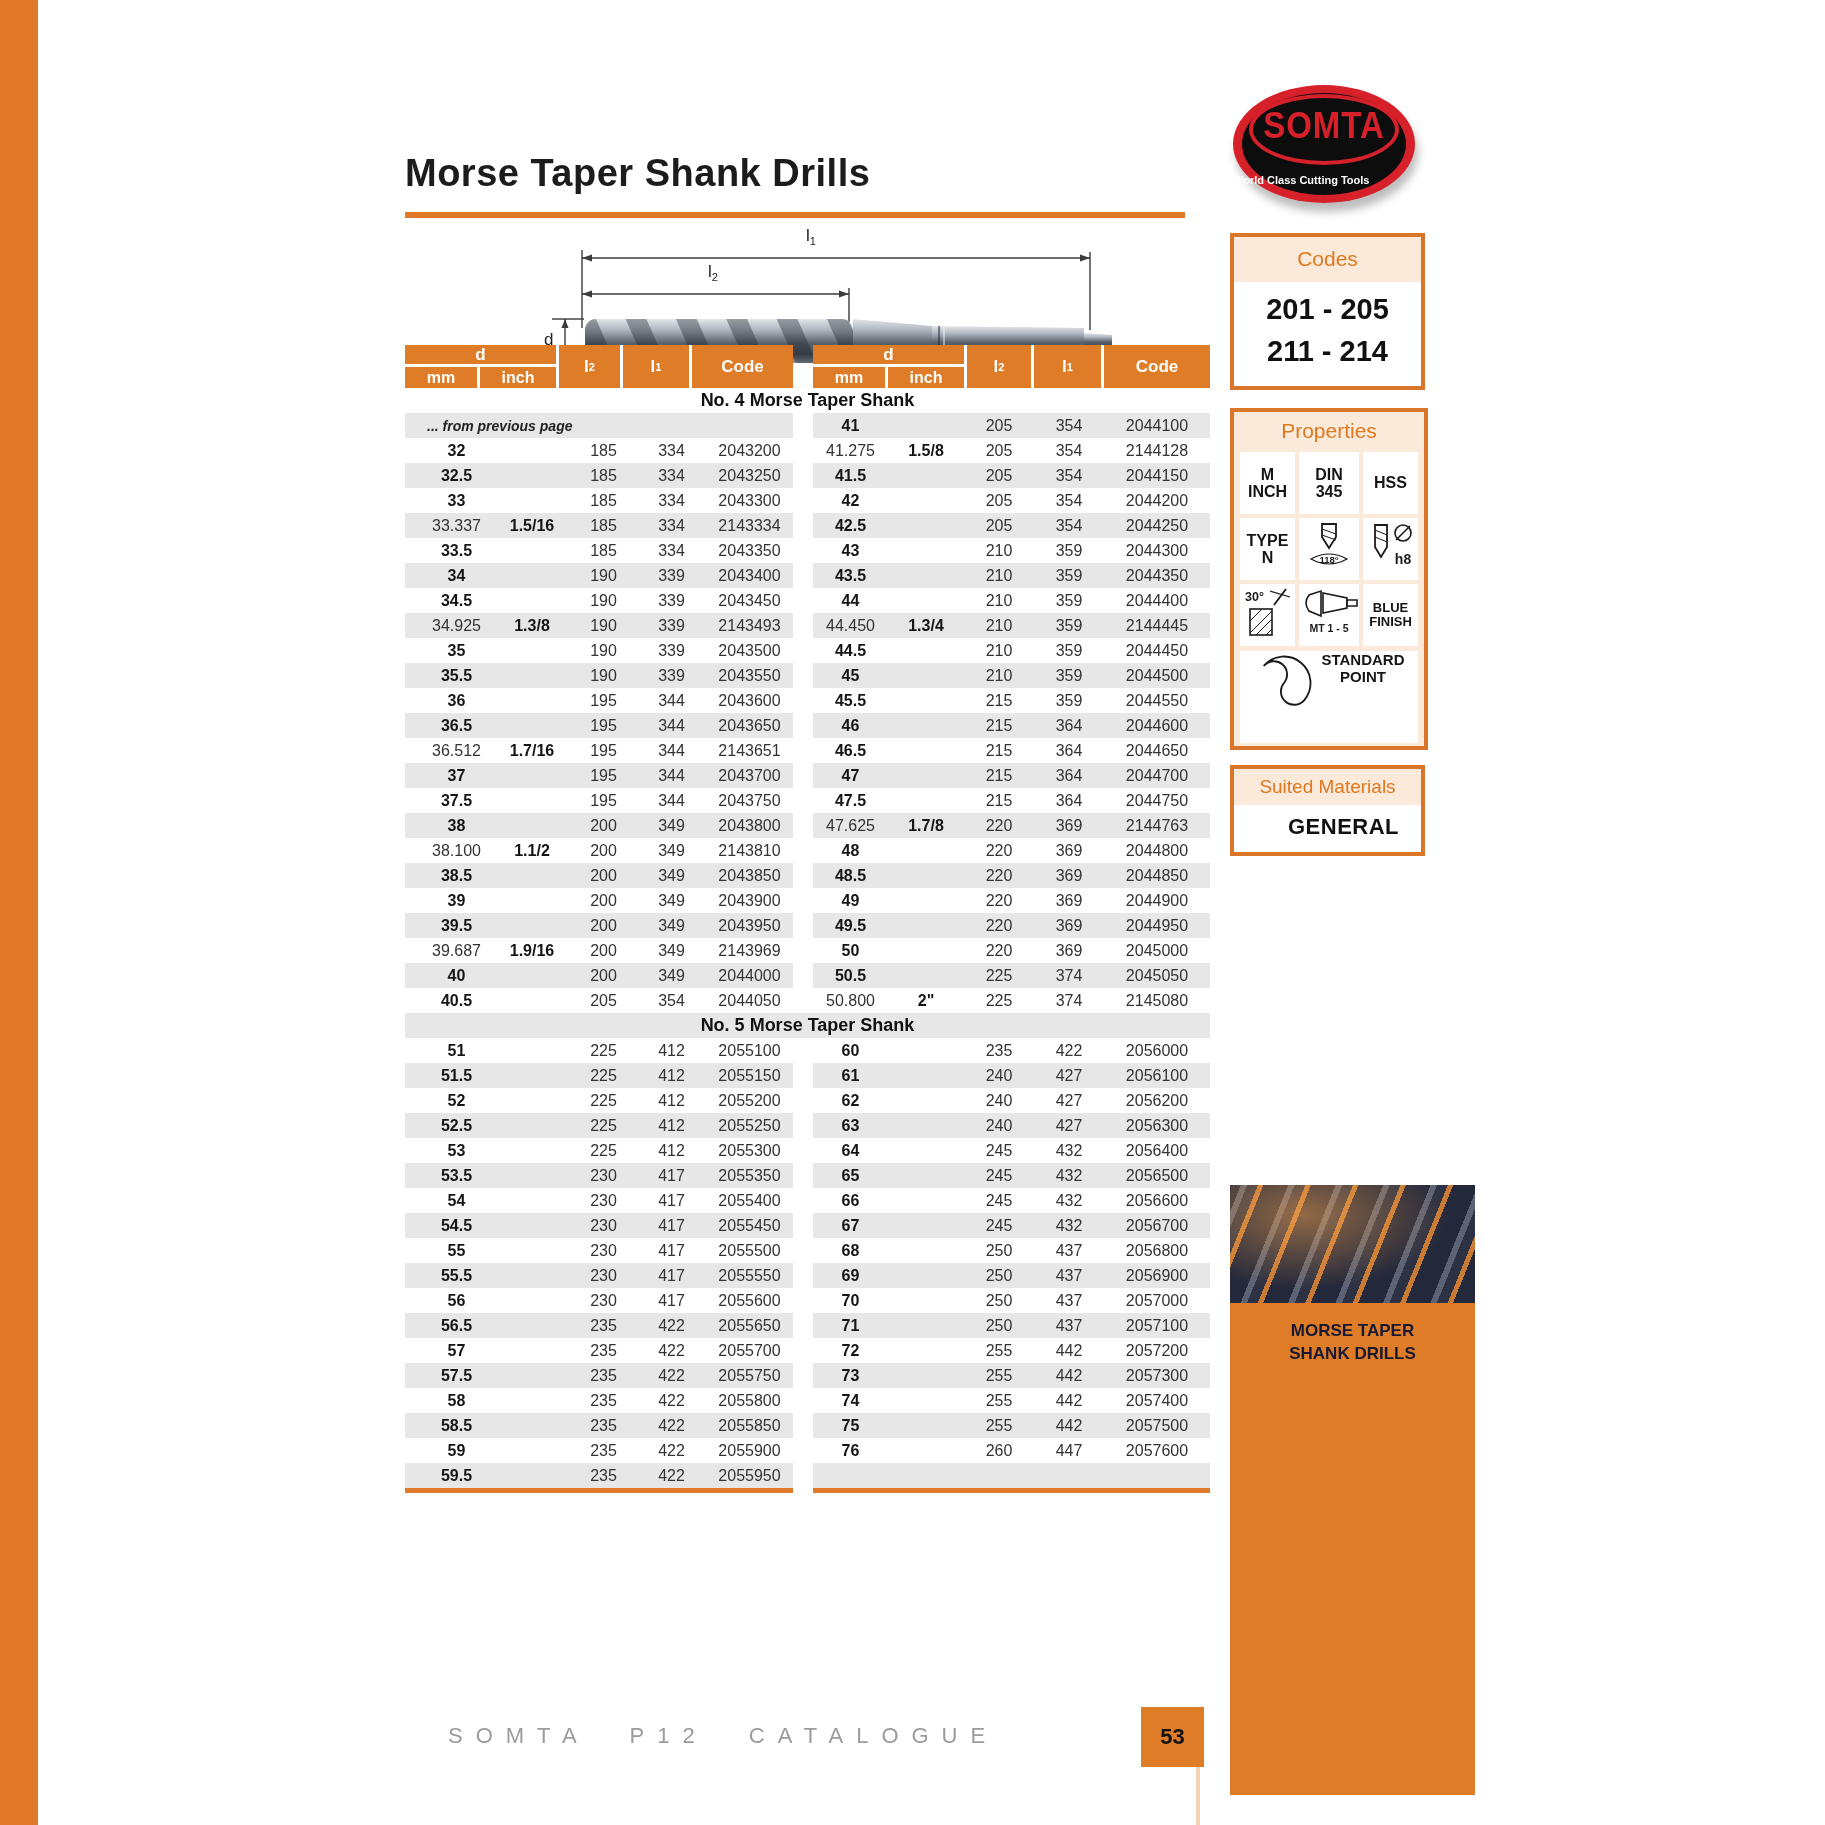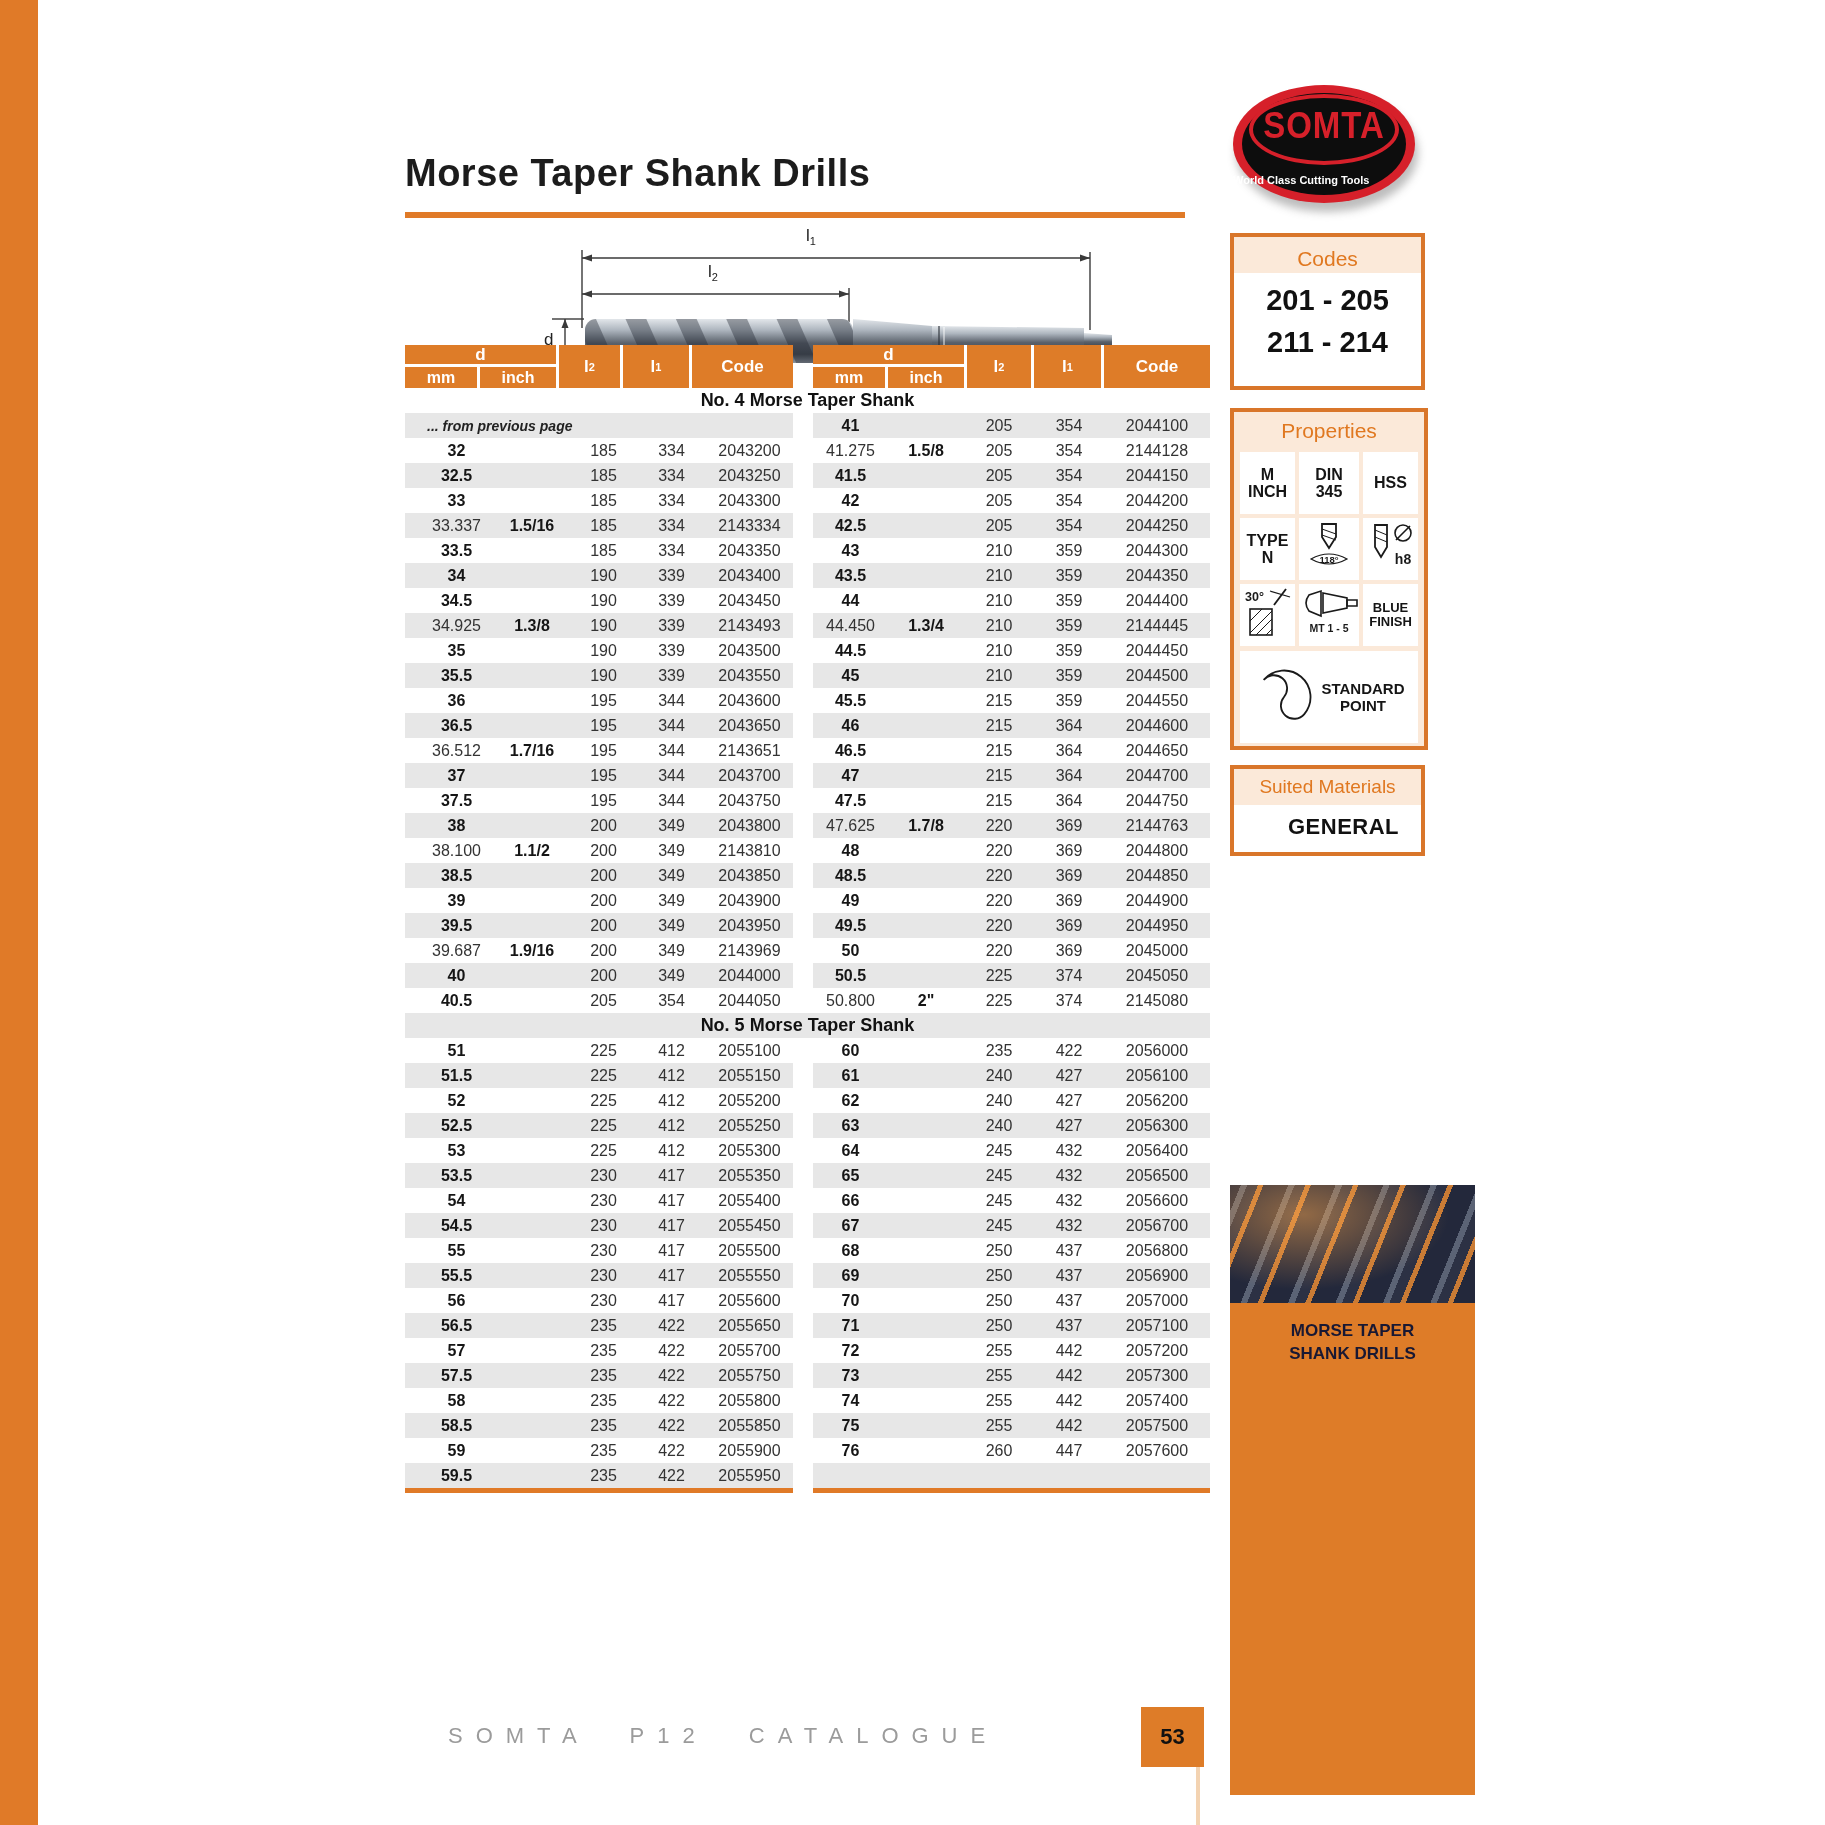--- a/index.html
+++ b/index.html
@@ -49,30 +49,30 @@
   .logo{left:1233px;top:85px;width:182px;height:118px;background:#D6202A;border-radius:50%;
         box-shadow:3px 9px 9px rgba(90,90,90,.4);}
   .logo-inner{position:absolute;left:9px;top:8px;right:9px;bottom:8px;background:#0d0d0d;border-radius:50%;}
   .logo-ring{position:absolute;left:16px;top:9px;right:16px;bottom:38px;border:4px solid #D6202A;border-radius:50%;}
   .logo-name{position:absolute;left:0;right:0;top:22px;text-align:center;font-size:33px;font-weight:bold;
              color:#D6202A;letter-spacing:1px;transform:scaleY(1.1);}
   .logo-tag{position:absolute;left:0;right:0;bottom:17px;text-align:left;font-size:11px;font-weight:bold;color:#fff;}
   .info-box{border:4px solid #D9762A;background:#fff;}
   .box-head{background:#FBE9D9;color:#E07820;text-align:center;font-size:21px;}
   .codes-box{left:1230px;top:233px;width:187px;height:149px;}
-  .codes-box .box-head{line-height:44px;height:36px;}
+  .codes-box .box-head{line-height:44px;height:45px;}
   .codes-line{text-align:center;font-size:29px;font-weight:bold;color:#111;line-height:42px;}
   .codes-body{padding-top:6px;}
   .props-box{left:1230px;top:408px;width:190px;height:334px;background:#FBE9D9;}
   .props-box .box-head{line-height:38px;height:38px;background:#FBE9D9;}
   .prop-grid{display:grid;grid-template-columns:repeat(3,1fr);gap:4px;padding:2px 6px 0 6px;grid-auto-rows:62px;}
   .pcell{background:#fff;display:flex;flex-direction:column;align-items:center;justify-content:center;
          font-weight:bold;font-size:16px;line-height:1.08;text-align:center;white-space:pre-line;color:#151515;}
   .pcell svg text{font-family:"Liberation Sans",sans-serif;}
-  .sp-cell{margin:5px 6px;background:#fff;height:92px;display:flex;align-items:center;justify-content:center;gap:4px;}
+  .sp-cell{margin:5px 6px;background:#fff;height:92px;display:flex;align-items:flex-start;justify-content:center;gap:4px;}
   .sp-label{font-weight:bold;font-size:15px;width:86px;text-align:center;color:#151515;}
   .suited-box{left:1230px;top:765px;width:187px;height:83px;}
   .suited-box .box-head{line-height:36px;height:36px;font-size:19px;}
   .suited-value{text-align:center;font-weight:bold;font-size:22px;color:#111;line-height:44px;letter-spacing:.5px;margin-left:32px;}
   
   .right-panel{left:1230px;top:1185px;width:245px;height:610px;background:#DE7C28;}
   .panel-photo{position:absolute;left:0;top:0;width:245px;height:118px;background-color:#b05f1d;
     background-image:
       radial-gradient(ellipse at 30% 25%, rgba(255,170,80,.5), transparent 60%),
       repeating-linear-gradient(112deg,#23283b 0 10px,#5b6375 10px 16px,#2c3144 16px 26px,#c97b35 26px 31px,#23283b 31px 44px);}

